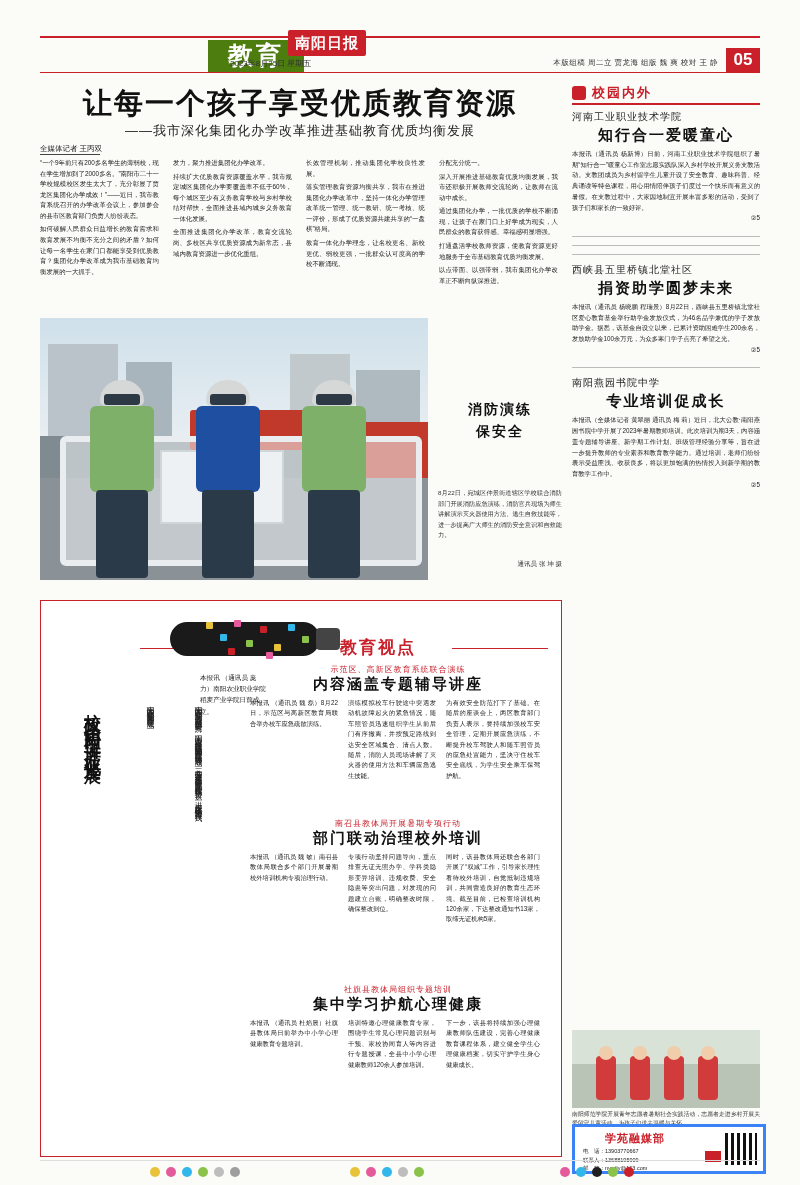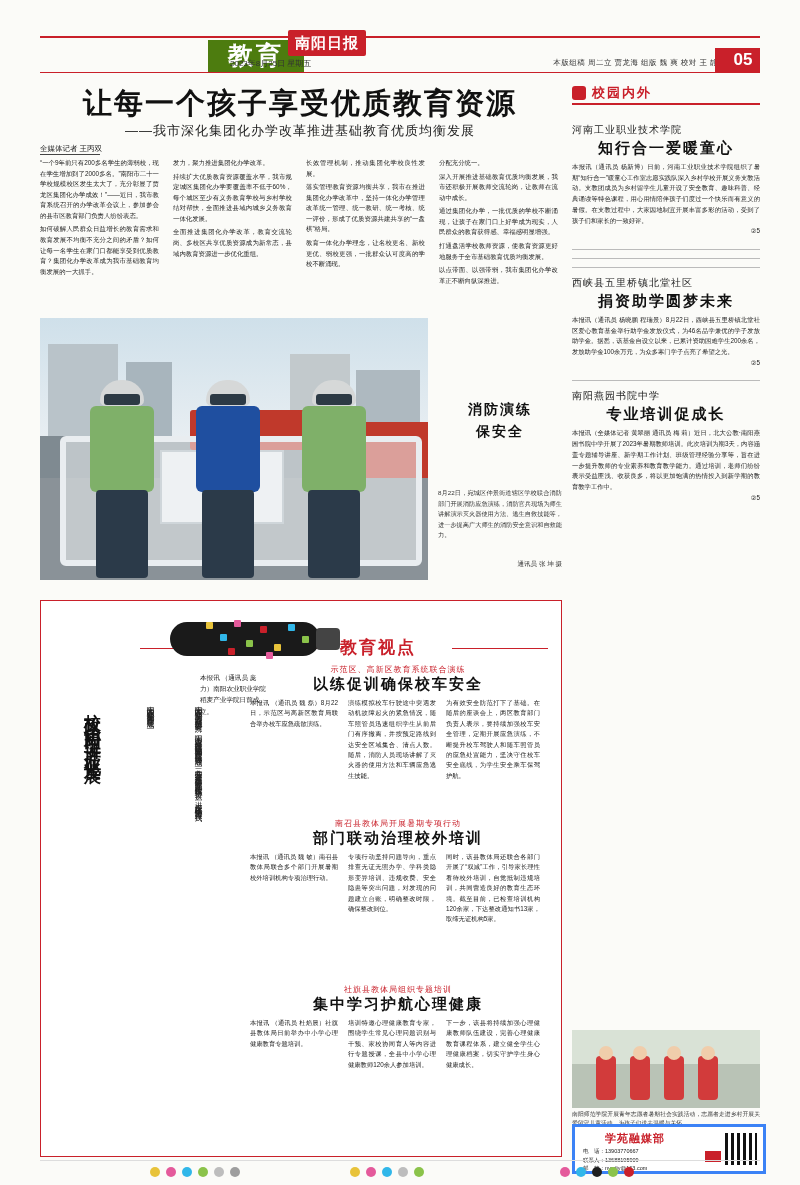--- a/index.html
+++ b/index.html
@@ -19,21 +19,21 @@
   }
   .paper-logo{
     position:absolute;left:288px;top:30px;width:78px;height:26px;background:#c9202a;color:#fff;
     font-size:15px;font-weight:bold;text-align:center;line-height:26px;letter-spacing:1px;
     border-radius:2px;font-family:"DejaVu Sans",sans-serif;
   }
   .mast-date{position:absolute;left:230px;top:58px;font-size:8px;color:#333;}
   .mast-staff{position:absolute;right:82px;top:58px;font-size:7.5px;color:#333;letter-spacing:.5px;}
   .page-no{
     position:absolute;right:40px;top:48px;width:34px;height:24px;background:#c9202a;color:#fff;
-    font-size:17px;font-weight:bold;text-align:center;line-height:24px;padding-left:11px;
+    font-size:17px;font-weight:bold;text-align:center;line-height:24px;
   }
   
   .headline{
     position:absolute;left:40px;top:84px;width:520px;text-align:center;
     font-size:29px;font-weight:bold;color:#111;letter-spacing:2px;
     font-family:"DejaVu Sans",sans-serif;
   }
   .subheadline{
     position:absolute;left:40px;top:122px;width:520px;text-align:center;
     font-size:13px;color:#222;letter-spacing:1px;
@@ -104,21 +104,21 @@
   .vbyline{position:absolute;left:200px;top:672px;width:66px;font-size:6.6px;line-height:1.7;color:#222;}
 
   .sub-head-sm{font-size:8px;color:#c9202a;text-align:center;letter-spacing:1px;}
   .sub-head-lg{font-size:15px;font-weight:bold;color:#111;text-align:center;letter-spacing:2px;font-family:"DejaVu Sans",sans-serif;}
   .story{position:absolute;}
   .story p{margin:0 0 3px 0;font-size:6.3px;line-height:1.65;color:#222;text-align:justify;}
   .story .c{float:left;margin-right:10px;}
 
   
   .rail{position:absolute;left:572px;top:84px;width:188px;}
-  .rail-head{position:relative;height:20px;margin-bottom:19px;}
+  .rail-head{position:relative;height:20px;margin-bottom:6px;}
   .rail-head .dot{position:absolute;left:0;top:2px;width:14px;height:14px;background:#c9202a;border-radius:3px;}
   .rail-head .t{position:absolute;left:20px;top:0;font-size:13px;font-weight:bold;color:#c9202a;letter-spacing:2px;font-family:"DejaVu Sans",sans-serif;}
   .rail-head .ul{position:absolute;left:0;top:19px;width:188px;height:2px;background:#c9202a;}
   .rail-item{margin-bottom:12px;}
   .ri-sub{font-size:10px;color:#222;text-align:left;letter-spacing:1px;margin-bottom:2px;}
   .ri-title{font-size:15px;font-weight:bold;color:#111;text-align:center;letter-spacing:2px;margin-bottom:4px;font-family:"DejaVu Sans",sans-serif;}
   .ri-body{font-size:6.3px;line-height:1.7;color:#222;text-align:justify;}
   .ri-rule{height:1px;background:#bbb;margin:8px 0 8px 0;}
 
   
@@ -246,21 +246,21 @@
     </div>
   </div>
 
   <div class="vtitle">校政企协同促进产业化发展</div>
   <div class="vbyline">本报讯 （通讯员 庞 力）南阳农业职业学院稻麦产业学院日前成立。</div>
   <div class="vcol">南阳农业职业学院稻麦产业学院成立</div>
   <div class="vcol vcol2">南阳农业职业学院与省农业科学院小麦研究所、南阳市农业科学院联合组建的稻麦产业学院日前揭牌成立，三方共同签署了共建稻麦研究院产业学院合作框架协议，进一步深化校政企协同育人模式。</div>
 
   <div class="story" style="left:250px;top:664px;width:296px;">
     <div class="sub-head-sm">示范区、高新区教育系统联合演练</div>
-    <div class="sub-head-lg">以练促训确保校车安全</div>
+    <div class="sub-head-lg">内容涵盖专题辅导讲座</div>
     <div style="overflow:hidden;margin-top:4px;">
       <div class="c" style="width:88px;">
         <p>本报讯 （通讯员 魏 磊）8月22日，示范区与高新区教育局联合举办校车应急疏散演练。</p>
       </div>
       <div class="c" style="width:88px;">
         <p>演练模拟校车行驶途中突遇发动机故障起火的紧急情况，随车照管员迅速组织学生从前后门有序撤离，并按预定路线到达安全区域集合、清点人数。随后，消防人员现场讲解了灭火器的使用方法和车辆应急逃生技能。</p>
       </div>
       <div class="c" style="width:94px;margin-right:0;">
         <p>为有效安全防范打下了基础。在随后的座谈会上，两区教育部门负责人表示，要持续加强校车安全管理，定期开展应急演练，不断提升校车驾驶人和随车照管员的应急处置能力，坚决守住校车安全底线，为学生安全乘车保驾护航。</p>
       </div>

